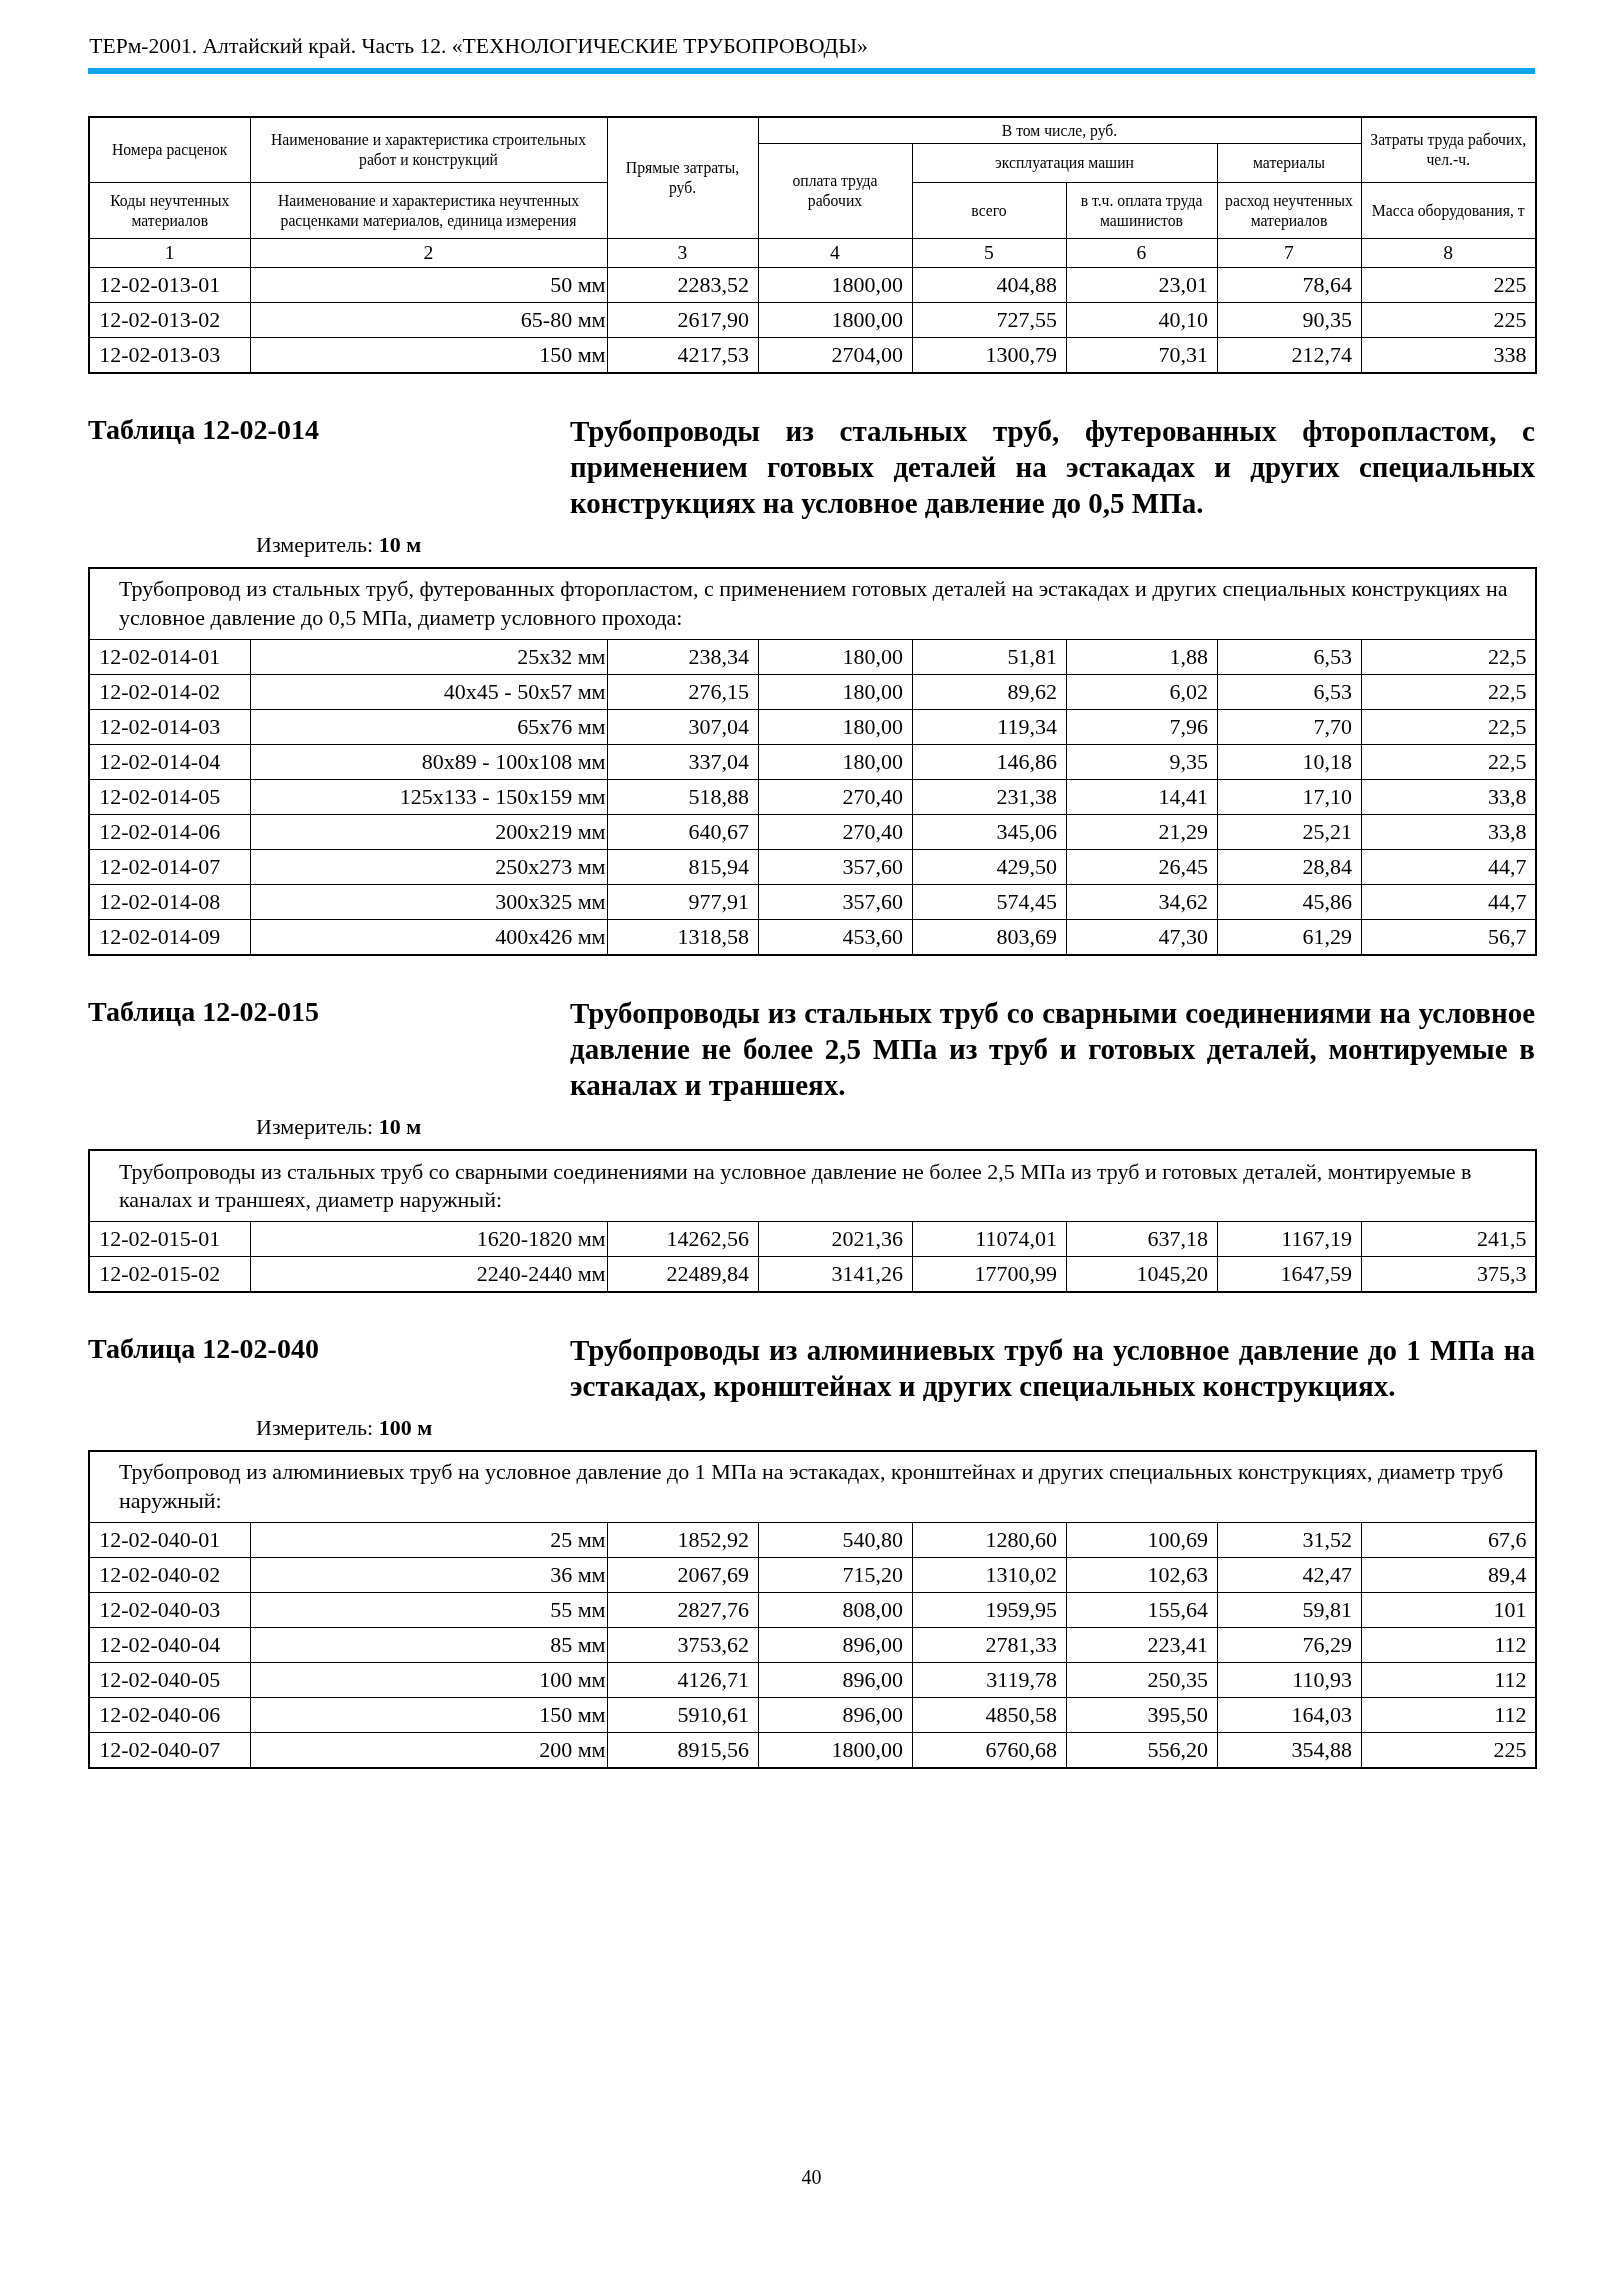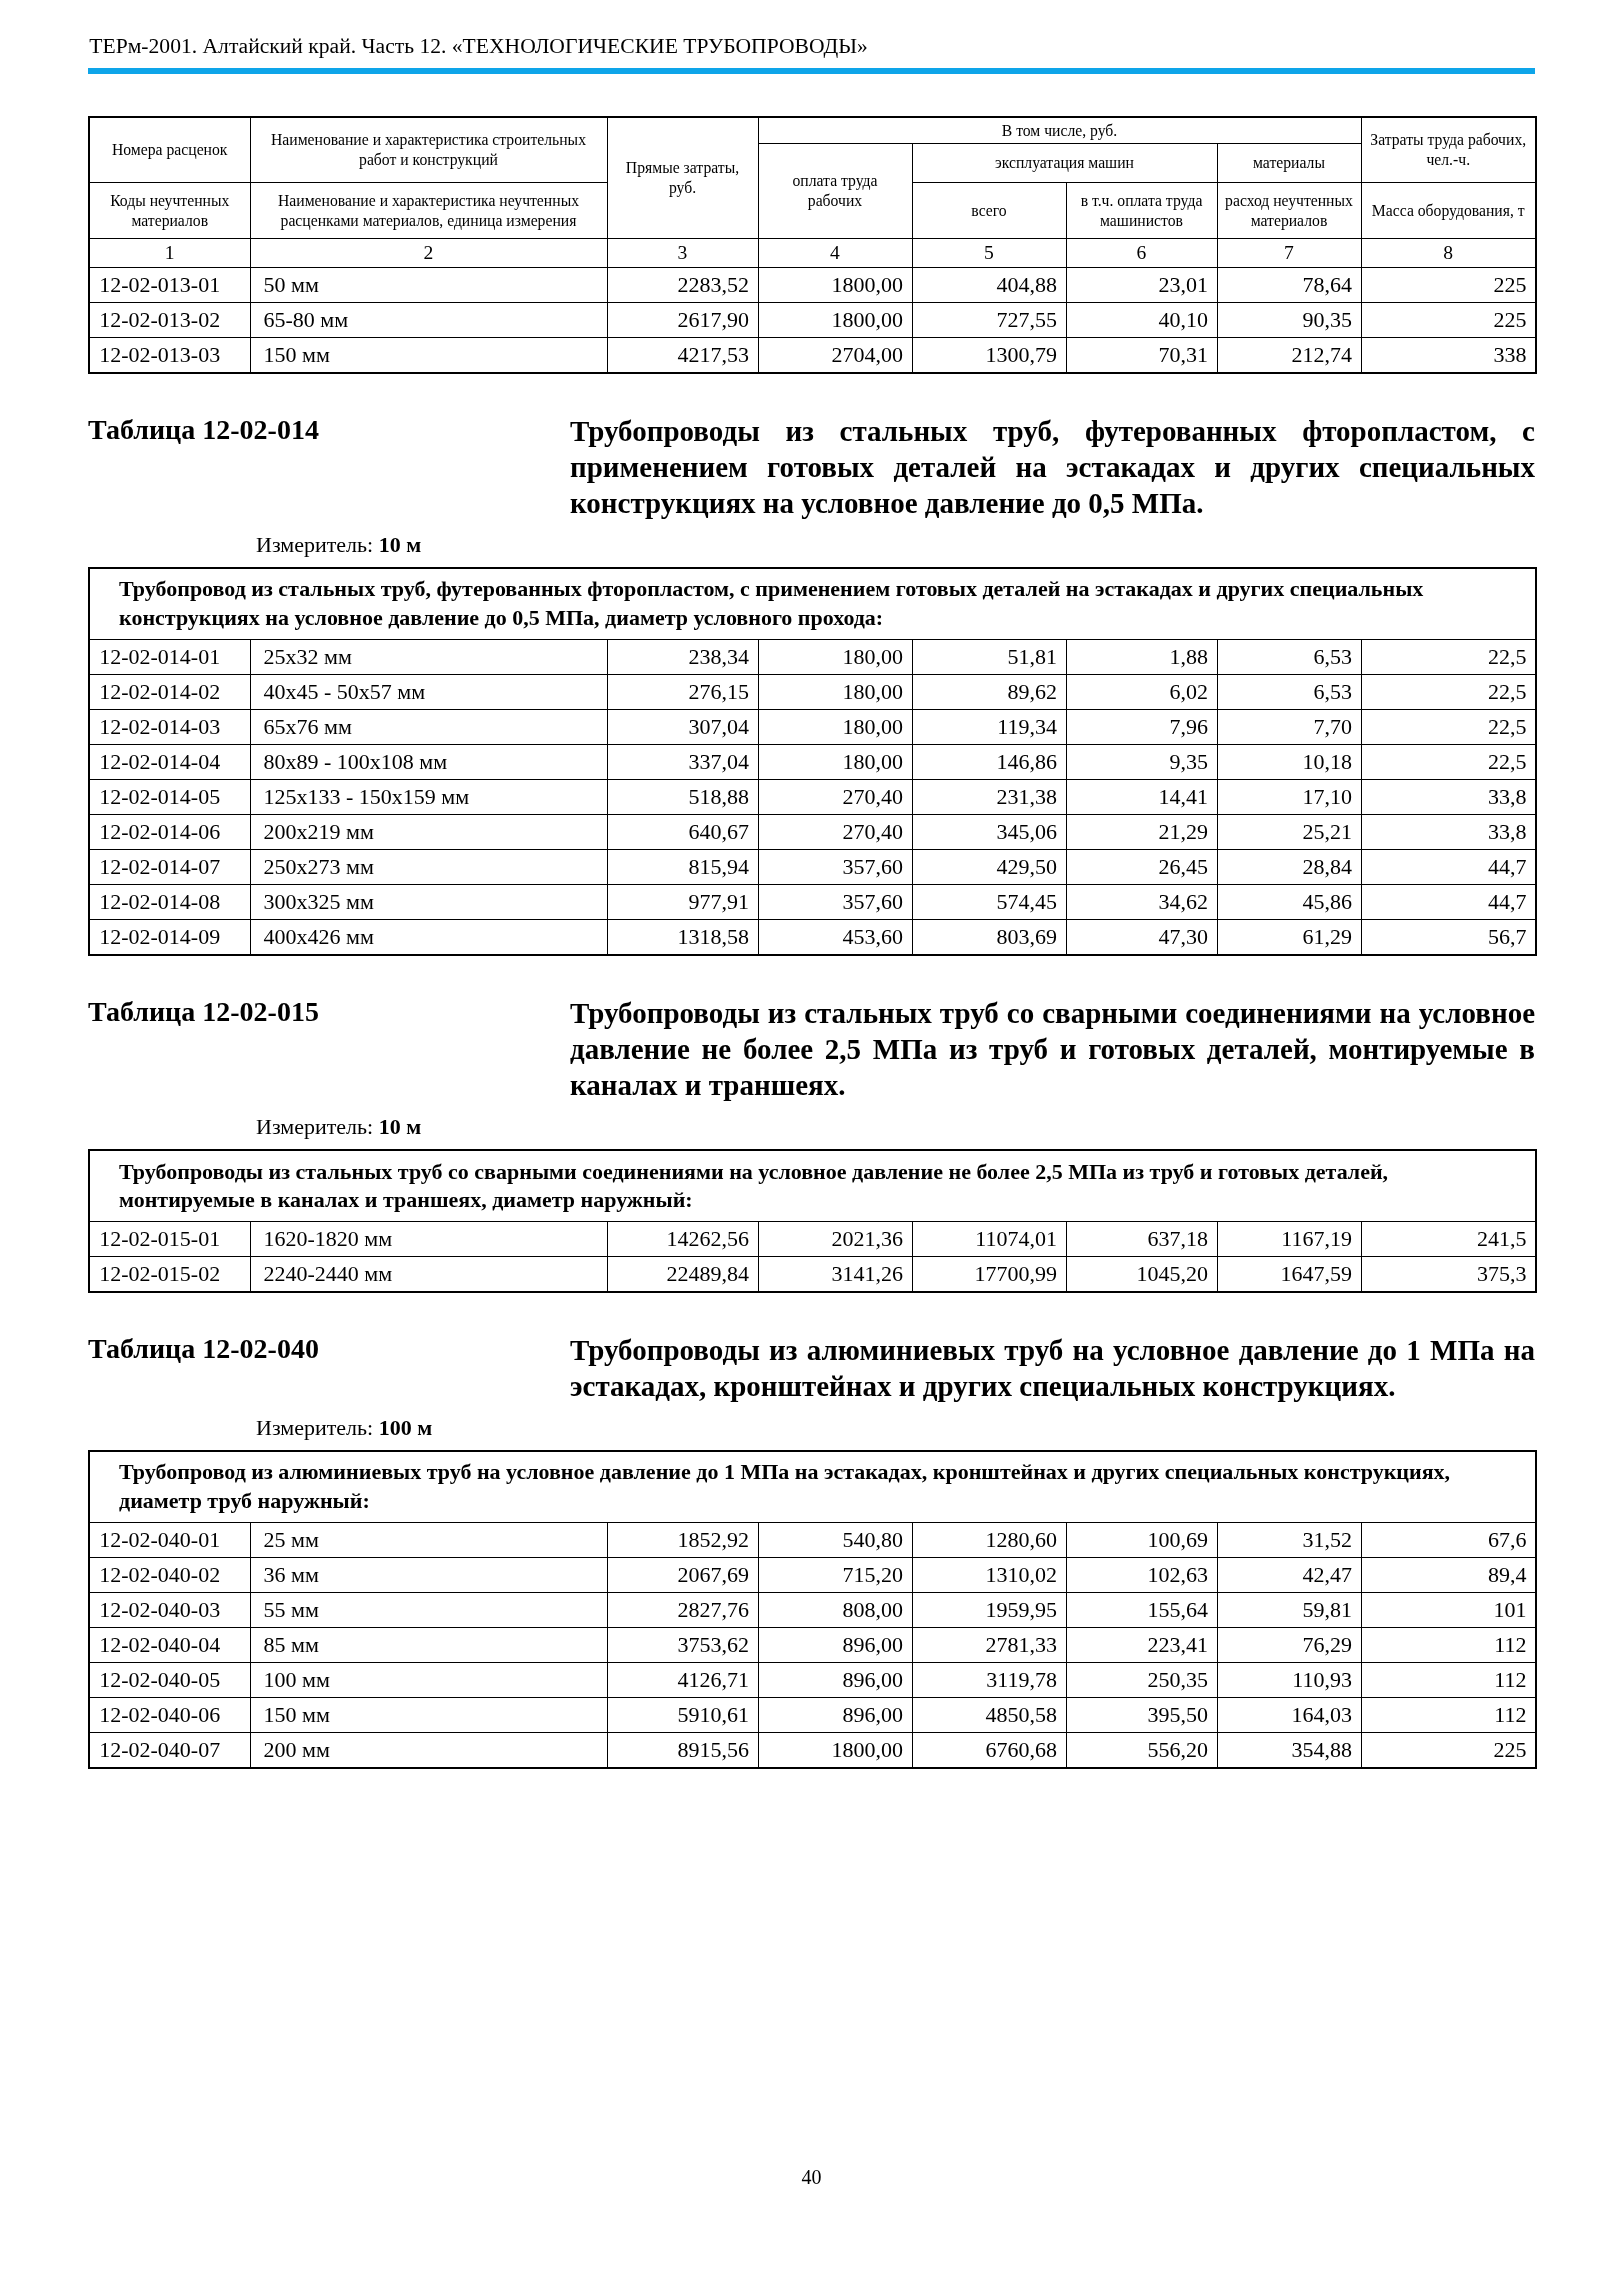--- a/index.html
+++ b/index.html
@@ -21,24 +21,24 @@
   table.grid td { border: 1.3px solid #000; vertical-align: middle; overflow: hidden; }
   tr.hdr td { font-size: 15.7px; text-align: center; padding: 2.6px 5.2px; line-height: 1.25; font-weight: normal; }
   tr.r1 { height: 26px; }
   tr.r2 { height: 39px; }
   tr.r3 { height: 56px; }
   tr.nums { height: 29px; }
   tr.nums td { font-size: 19.6px; text-align: center; padding: 1.3px; }
   tr.data { height: 35px; padding-left: 32px; }
   tr.data td { font-size: 22px; }
   td.c-code { padding-left: 9.2px; text-align: left; }
-  td.c-name { padding-left: 13px; text-align: left; }
+  td.c-name { padding-left: 13px; text-align: right; }
   td.c-num  { text-align: right; padding-right: 8.5px; }
   tr.group-row td {
-    font-size: 22px; font-weight: bold; text-align: left;
+    font-size: 22px; font-weight: normal; text-align: left;
     padding: 6.5px 15.7px 6.5px 29px; line-height: 1.3;
   }
   .tbl-head { display: flex; margin-top: 39px; margin-bottom: 10.5px; width: 1447px; }
   .tbl-label { flex: 0 0 482px; font-size: 28px; font-weight: bold; padding-top: 1.3px; }
   .tbl-title { flex: 1; font-size: 29px; font-weight: bold; line-height: 1.25; text-align: justify; }
   .measure { font-size: 22px; margin: 0 0 9.2px 168px; }
   .measure b { font-weight: bold; }
   .razdel { width: 1447px; font-size: 29.4px; font-weight: bold; text-align: center; margin: 67px 0 62px 0; }
   .page-num { position: absolute; bottom: 106px; left: 0; width: 100%; text-align: center; font-size: 20px; }
 </style>

